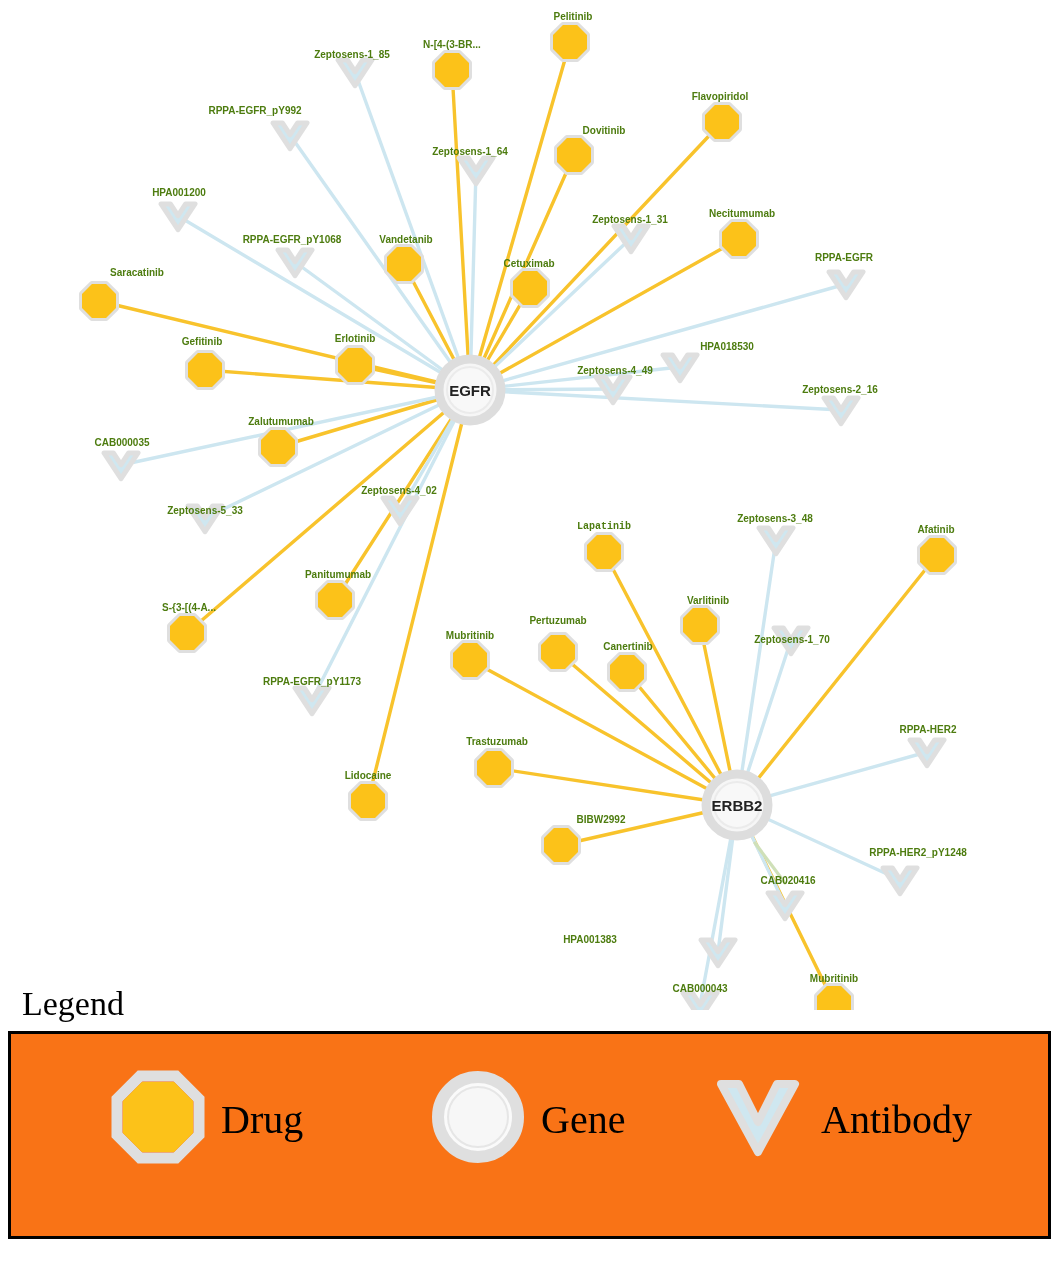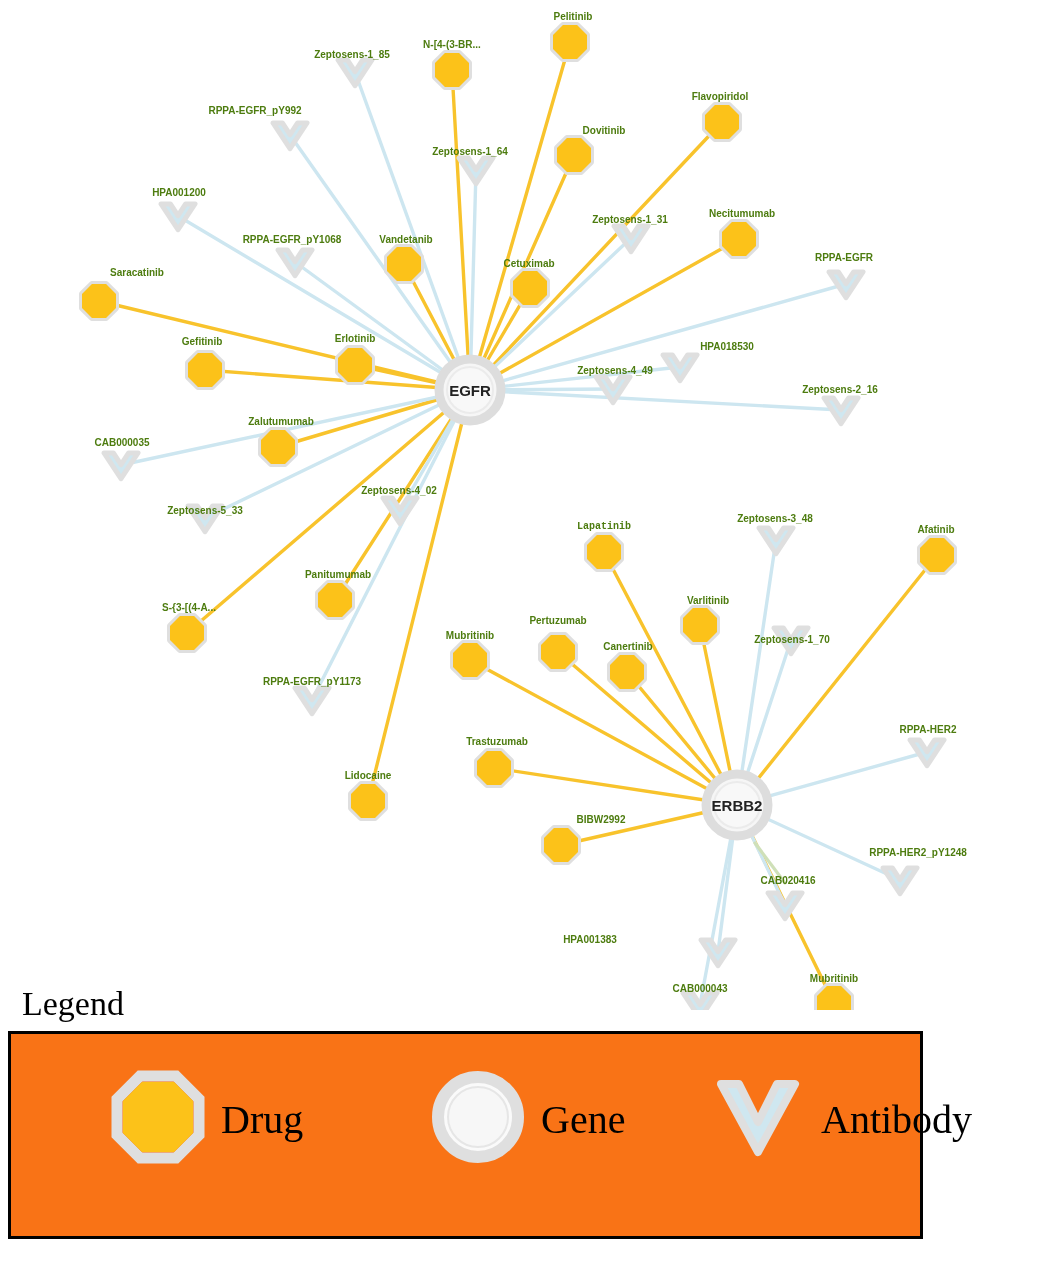--- a/index.html
+++ b/index.html
@@ -37,21 +37,21 @@
     letter-spacing: 0px;
   }
   .gene-label {
     font-size: 15px;
     color: #222222;
   }
   .legend-wrap {
     position: absolute;
     left: 8px;
     top: 985px;
-    width: 915px;
+    width: 1043px;
   }
   .legend-title {
     font-family: "Liberation Serif", serif;
     font-size: 34px;
     color: #000000;
     margin: 0 0 8px 14px;
   }
   .legend-box {
     border: 3px solid #000000;
     background: #f97316;

